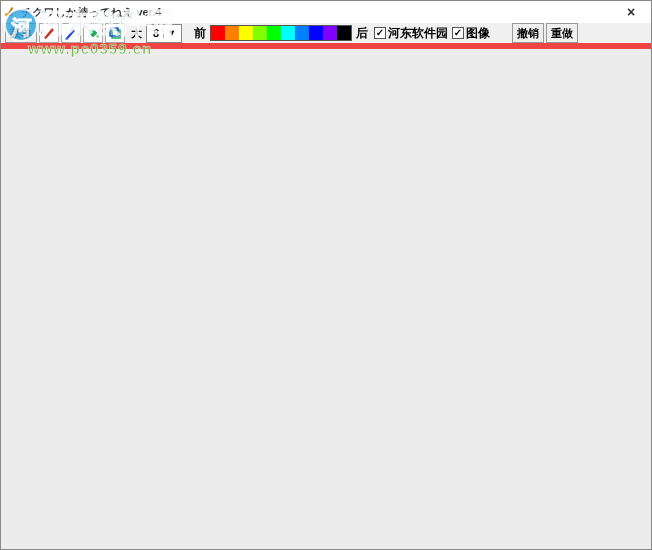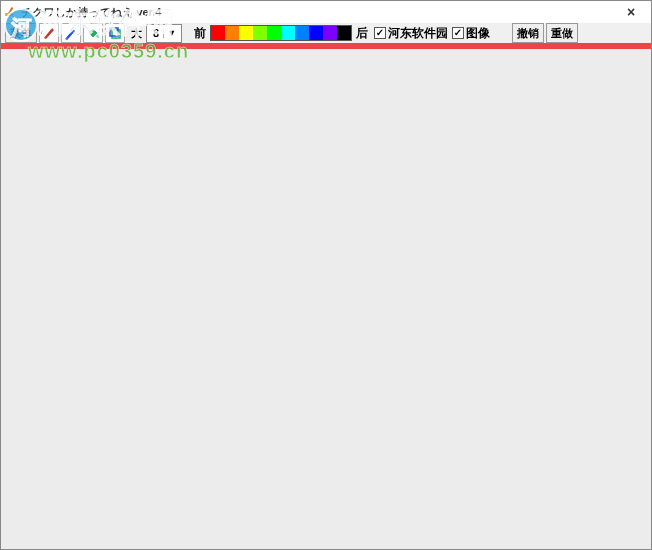--- a/index.html
+++ b/index.html
@@ -172,21 +172,21 @@
   background: #2aa3e0;
   color: #fff;
   text-align: center;
   line-height: 34px;
   font-size: 20px;
   font-weight: bold;
   vertical-align: middle;
   border: 2px solid #fff;
 }
 .watermark .wm-sub {
-  font-size: 20px;
+  font-size: 15px;
   font-weight: bold;
   color: #58b22a;
   font-family: Arial, sans-serif;
   letter-spacing: 1px;
   -webkit-text-stroke: 0.5px #fff;
   margin-top: -2px;
   margin-left: 24px;
 }
 </style>
 </head>

